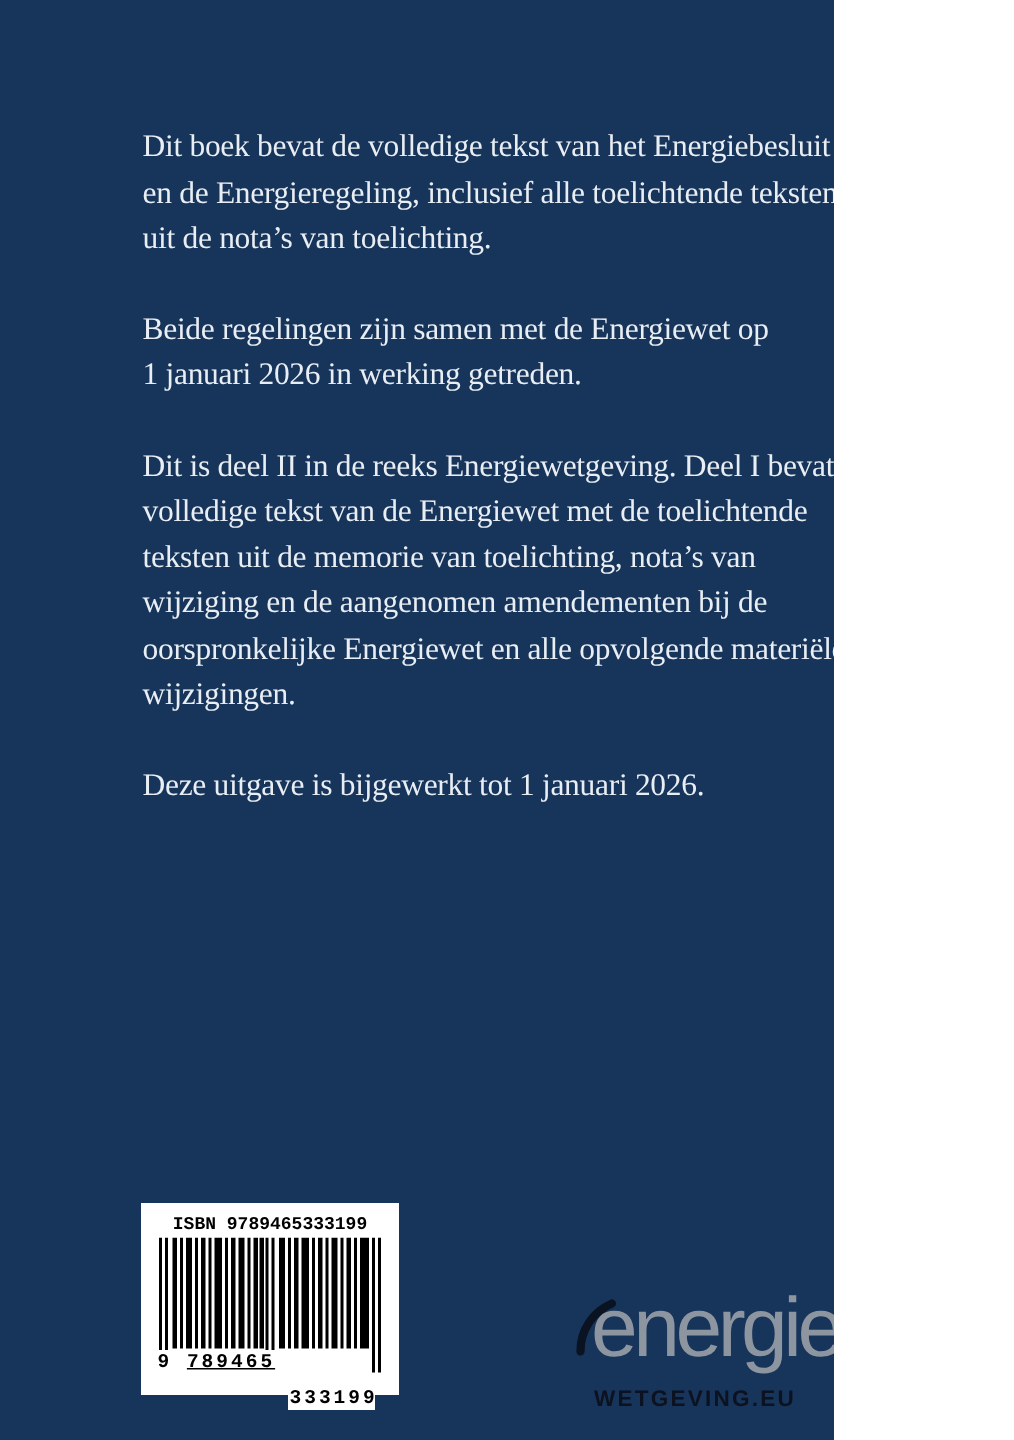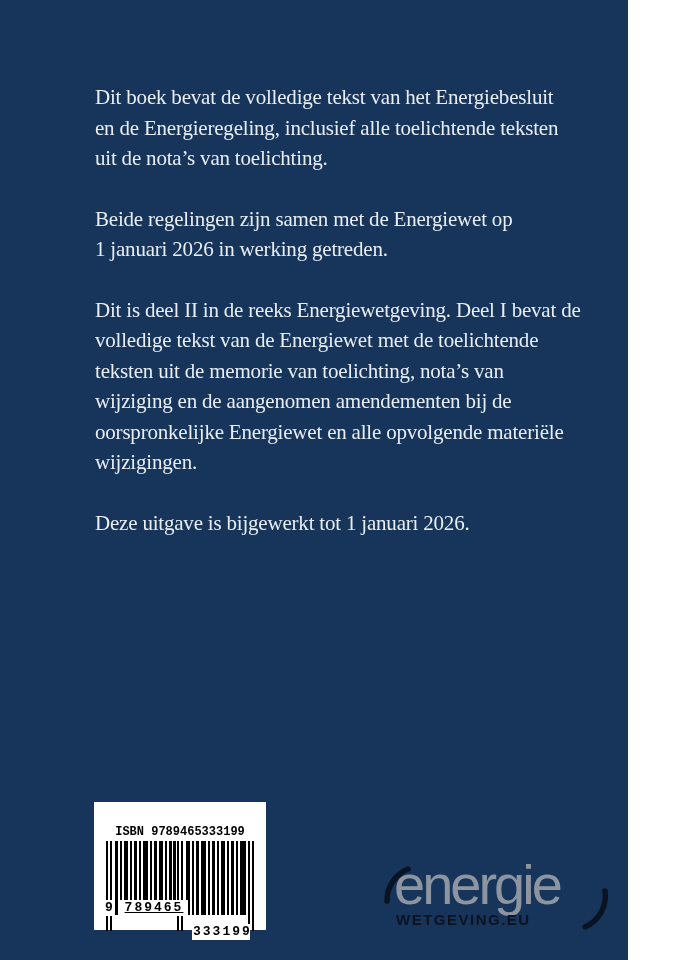--- a/index.html
+++ b/index.html
@@ -1,18 +1,18 @@
 <!DOCTYPE html>
 <html><head>
 <meta charset="utf-8">
 <style>
   html, body { margin: 0; padding: 0; }
   .page {
     position: relative;
-    width: 628px;
+    width: 556px;
     height: 960px;
     background: #17355a;
     overflow: hidden;
     font-family: "Liberation Serif", serif;
   }
   .blurb {
     position: absolute;
     left: 95px;
     top: 82px;
     width: 585px;
@@ -28,21 +28,21 @@
   
   .barcode {
     position: absolute;
     left: 94px;
     top: 802px;
     width: 172px;
     height: 128px;
     background: #ffffff;
   }
   .barcode .isbn {
-    margin-top: 23px;
+    margin-top: 7px;
     height: 14px;
     text-align: center;
     font-family: "Liberation Mono", monospace;
     font-weight: bold;
     font-size: 12px;
     line-height: 14px;
     letter-spacing: 0px;
     color: #000;
   }
   .barcode svg.bars {
@@ -86,21 +86,21 @@
     top: 4px;
     font-size: 56px;
     line-height: 58px;
     font-weight: 400;
     letter-spacing: -3px;
     color: #8d95a1;
   }
   .logo .subtitle {
     position: absolute;
     left: 12px;
-    top: 60px;
+    top: 73px;
     font-size: 15px;
     line-height: 16px;
     font-weight: 600;
     letter-spacing: 1.5px;
     color: #0c1220;
   }
   .logo svg { position: absolute; overflow: visible; }
   .arc-open  { left: 0;    top: 14px; }
   .arc-close { left: 198px; top: 36px; }
 </style>

